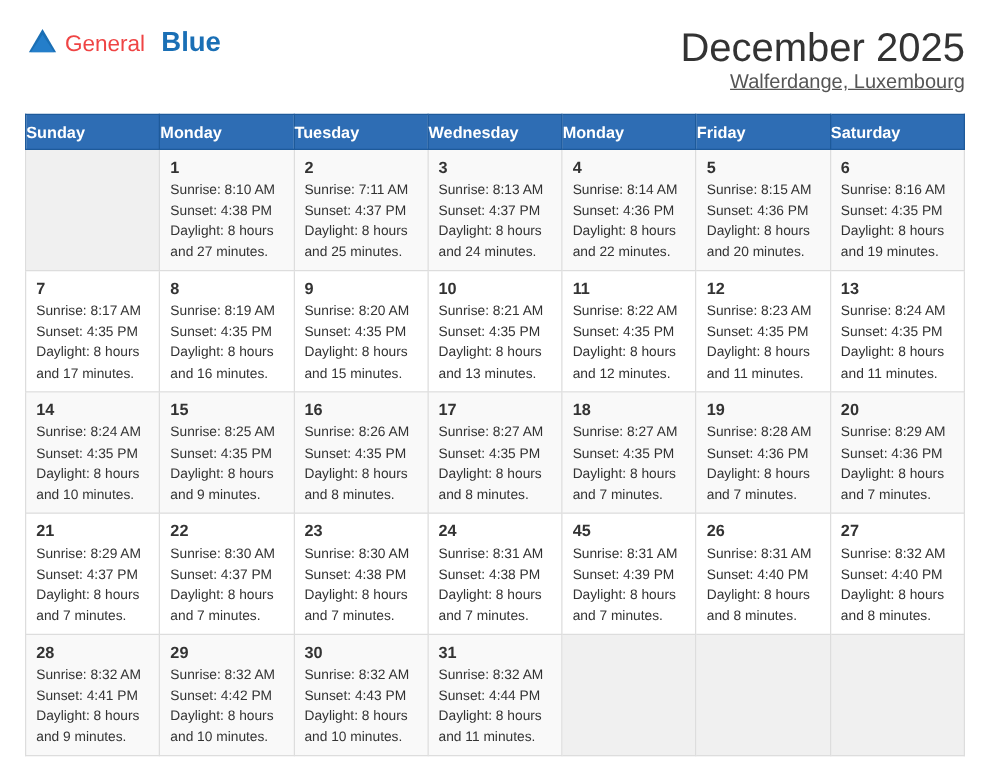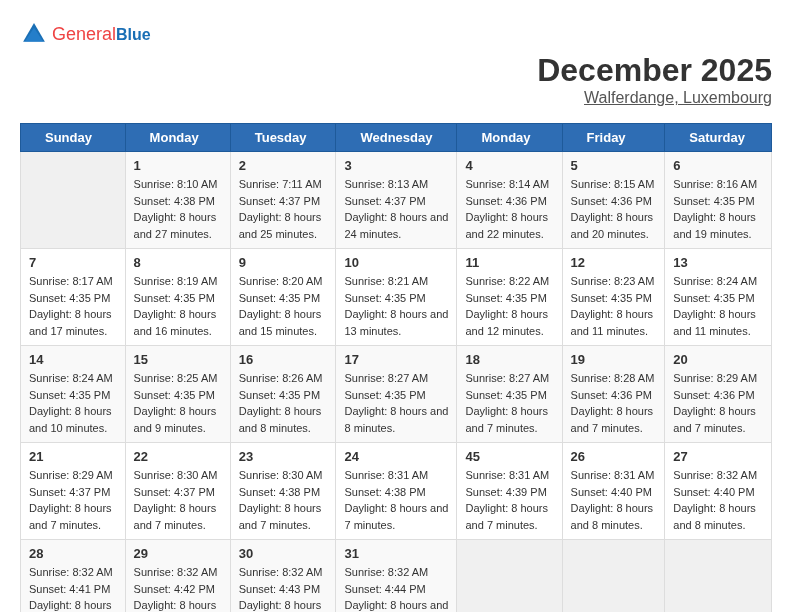--- a/index.html
+++ b/index.html
@@ -20,52 +20,52 @@
       display: flex;
       align-items: center;
       gap: 4px;
     }
     .logo-text-general {
       font-size: 18px;
       font-weight: normal;
       color: #ef4444;
     }
     .logo-text-blue {
-      font-size: 16px;
+      font-size: 22px;
       font-weight: bold;
       color: #1a6fb5;
+      padding-left: 13px;
     }
     .logo-icon {
       width: 28px;
       height: 28px;
     }
     .title-block {
       text-align: right;
     }
     .month-title {
       font-size: 32px;
-      font-weight: bold;
+      font-weight: normal;
       color: #333;
-      margin-top: 32px;
     }
     .location-title {
       font-size: 16px;
       color: #555;
       text-decoration: underline;
     }
     .calendar {
       width: 100%;
       border-collapse: collapse;
       border: 1px solid #ccc;
     }
     .calendar th {
       background-color: #2e6db4;
       color: #fff;
       text-align: left;
-      padding: 6px 24px;
+      padding: 6px 0;
       font-size: 13px;
       border: 1px solid #1e5a9a;
       margin-left: 24px;
     }
     .calendar td {
       vertical-align: top;
       padding: 6px 8px;
       border: 1px solid #ddd;
       font-size: 11px;
       color: #333;

